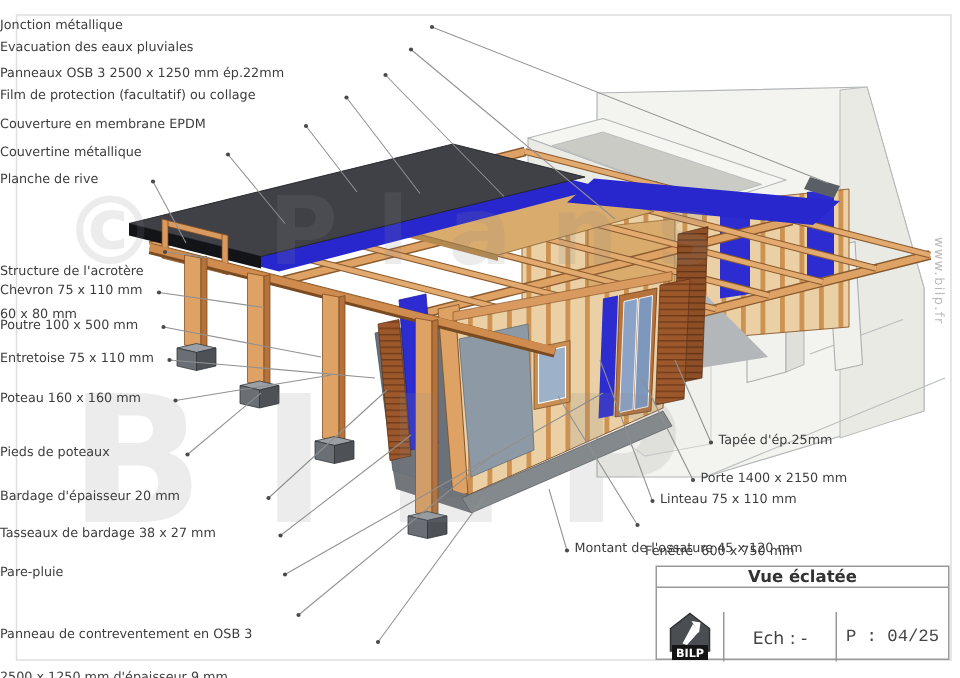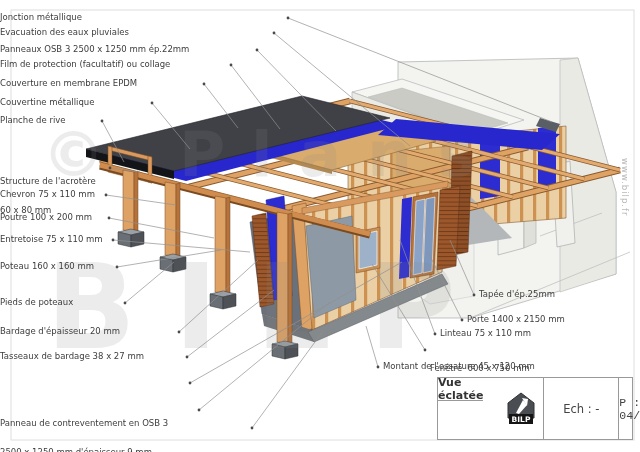--- a/index.html
+++ b/index.html
@@ -8,21 +8,21 @@
   svg.art{position:absolute;left:0;top:0;}
   .lab{position:absolute;font-size:8.5px;line-height:9.5px;color:#3d3d3d;white-space:pre;}
   .ll{left:0;text-align:left;}
   .bl{display:block;}
   .wm{position:absolute;color:rgba(135,135,135,0.16);font-weight:bold;pointer-events:none;}
   #wm1{left:42px;top:118px;font-size:63px;letter-spacing:26px;}
   #wm2{left:46px;top:238px;font-size:118px;letter-spacing:38px;}
   #site{position:absolute;left:620px;top:158px;height:110px;writing-mode:vertical-rl;
         font-size:8.5px;color:#b9b9b9;letter-spacing:1px;}
   #tblock{position:absolute;left:437px;top:377px;width:196px;height:63px;background:#fff;
-          border:1px solid #999;box-sizing:border-box;display:flex;flex-direction:row;gap:16px;}
+          border:1px solid #999;box-sizing:border-box;display:flex;flex-direction:column;gap:16px;}
   #tb-head{height:22px;border-bottom:1px solid #999;display:flex;align-items:center;
            justify-content:center;font-size:11px;font-weight:bold;color:#333;}
   #tb-row{flex:1;display:flex;}
   .tb-cell{display:flex;align-items:center;justify-content:center;font-size:11.5px;color:#444;}
   #tb-logo{width:44px;border-right:1px solid #999;}
   #tb-ech{width:74px;border-right:1px solid #999;text-align:right;}
   #tb-page{flex:1;font-family:Liberation Mono, monospace;}
 </style>
 </head>
 <body>
@@ -209,26 +209,27 @@
 <div class="lab ll" style="width:280px;top:45px">Panneaux OSB 3 2500 x 1250 mm ép.22mm</div>
 <div class="lab ll" style="width:226px;top:60px">Film de protection (facultatif) ou collage</div>
 <div class="lab ll" style="width:199px;top:79px">Couverture en membrane EPDM</div>
 <div class="lab ll" style="width:147px;top:98px">Couvertine métallique</div>
 <div class="lab ll" style="width:97px;top:116px">Planche de rive</div>
 <div class="lab ll" style="width:105px;top:158px">
   <span class="bl">Structure de l'acrotère</span>
   <span class="bl">60 x 80 mm</span>
 </div>
 <div class="lab ll" style="width:101px;top:190px">Chevron 75 x 110 mm</div>
-<div class="lab ll" style="width:104px;top:213px">Poutre 100 x 200 mm</div>
+<div class="lab ll" style="width:104px;top:213px">Poutre 100 x 500 mm</div>
 <div class="lab ll" style="width:96px;top:235px">Entretoise 75 x 110 mm</div>
 <div class="lab ll" style="width:112px;top:262px">Poteau 160 x 160 mm</div>
 <div class="lab ll" style="width:120px;top:298px">Pieds de poteaux</div>
 <div class="lab ll" style="width:174px;top:327px">Bardage d'épaisseur 20 mm</div>
 <div class="lab ll" style="width:182px;top:352px">Tasseaux de bardage 38 x 27 mm</div>
+<div class="lab ll" style="width:185px;top:378px">Pare-pluie</div>
 <div class="lab ll" style="width:194px;top:400px">
   <span class="bl">Panneau de contreventement en OSB 3</span>
   <span class="bl">2500 x 1250 mm d'épaisseur 9 mm</span>
 </div>
 
 <div class="lab" style="left:479px;top:290px">Tapée d'ép.25mm</div>
 <div class="lab" style="left:467px;top:315px">Porte 1400 x 2150 mm</div>
 <div class="lab" style="left:440px;top:329px">Linteau 75 x 110 mm</div>
 <div class="lab" style="left:430px;top:364px">Fenêtre  600 x 750 mm</div>
 <div class="lab" style="left:383px;top:362px">Montant de l'ossature 45 x 120 mm</div>

